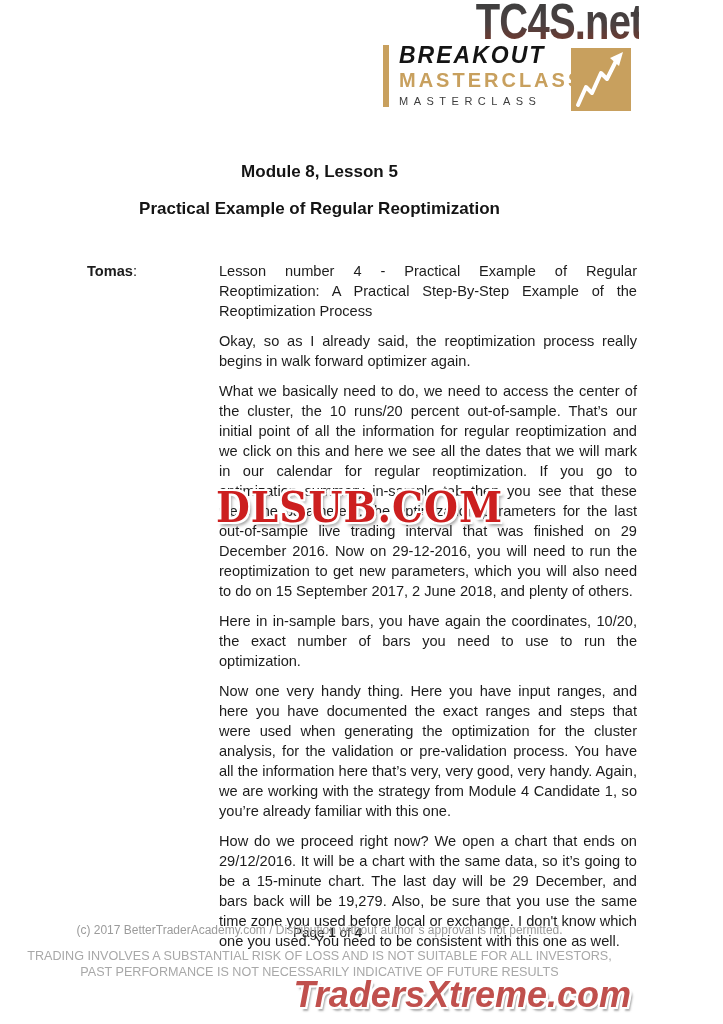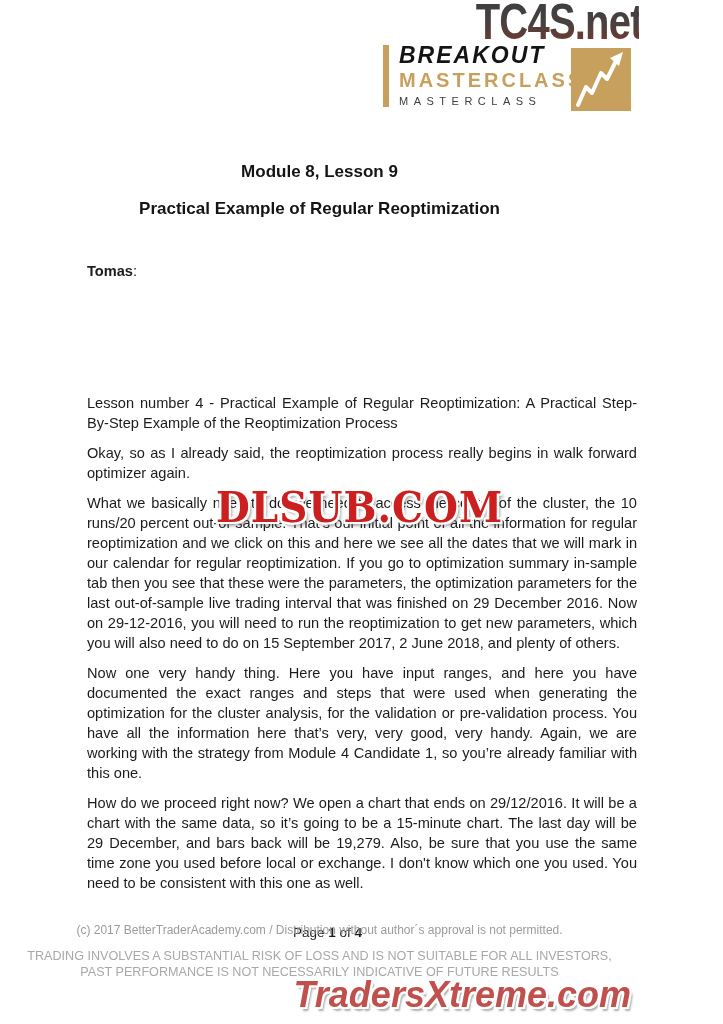--- a/index.html
+++ b/index.html
@@ -38,21 +38,21 @@
   .title,.subtitle{
     position:absolute;left:0;width:100%;text-align:center;
     font-weight:bold;color:#141414;font-size:17px;
   }
   .title{top:162px;}
   .subtitle{top:199px;}
 
   
   .transcript{
     position:absolute;left:87px;top:261px;width:550px;
-    display:flex;color:#1c1c1c;flex-direction:column;
+    display:flex;color:#1c1c1c;
   }
   .speaker-cell{width:132px;flex:0 0 132px;font-size:14.6px;line-height:20px;}
   .speaker-name{font-weight:bold;}
   .para-col{flex:1;}
   .para{
     font-size:14.6px;line-height:20px;
     text-align:justify;text-justify:inter-word;
     margin:0 0 10px 0;color:#1c1c1c;
   }
   .para:last-child{margin-bottom:0;}
@@ -113,31 +113,32 @@
       <div class="logo-l3">MASTERCLASS</div>
     </div>
     <div class="logo-square">
       <svg viewBox="0 0 60 63" xmlns="http://www.w3.org/2000/svg">
         <path d="M7 57 L15 39 L21 45 L30 25 L36 31 L45 13" stroke="#ffffff" stroke-width="4" fill="none" stroke-linecap="round" stroke-linejoin="round"></path>
         <path d="M39 10 L52 4 L48 18 Z" fill="#ffffff"></path>
       </svg>
     </div>
   </div>
 
-  <div class="title">Module 8, Lesson 9</div>
+  <div class="title">Module 8, Lesson 5</div>
   <div class="subtitle">Practical Example of Regular Reoptimization</div>
 
   <div class="transcript">
     <div class="speaker-cell">
       <span class="speaker-name">Tomas</span><span>:</span>
     </div>
     <div class="para-col">
         <div class="para">Lesson number 4 - Practical Example of Regular Reoptimization: A Practical Step-By-Step Example of the Reoptimization Process</div>
         <div class="para">Okay, so as I already said, the reoptimization process really begins in walk forward optimizer again.</div>
         <div class="para">What we basically need to do, we need to access the center of the cluster, the 10 runs/20 percent out-of-sample. That’s our initial point of all the information for regular reoptimization and we click on this and here we see all the dates that we will mark in our calendar for regular reoptimization. If you go to optimization summary in-sample tab then you see that these were the parameters, the optimization parameters for the last out-of-sample live trading interval that was finished on 29 December 2016. Now on 29-12-2016, you will need to run the reoptimization to get new parameters, which you will also need to do on 15 September 2017, 2 June 2018, and plenty of others.</div>
+        <div class="para">Here in in-sample bars, you have again the coordinates, 10/20, the exact number of bars you need to use to run the optimization.</div>
         <div class="para">Now one very handy thing. Here you have input ranges, and here you have documented the exact ranges and steps that were used when generating the optimization for the cluster analysis, for the validation or pre-validation process. You have all the information here that’s very, very good, very handy. Again, we are working with the strategy from Module 4 Candidate 1, so you’re already familiar with this one.</div>
         <div class="para">How do we proceed right now? We open a chart that ends on 29/12/2016. It will be a chart with the same data, so it’s going to be a 15-minute chart. The last day will be 29 December, and bars back will be 19,279. Also, be sure that you use the same time zone you used before local or exchange. I don't know which one you used. You need to be consistent with this one as well.</div>
       </div>
   </div>
 
   <div class="dlsub">DLSUB.COM</div>
 
   <div class="pagenum">
     <span>Page</span>
     <span class="b">1</span>

